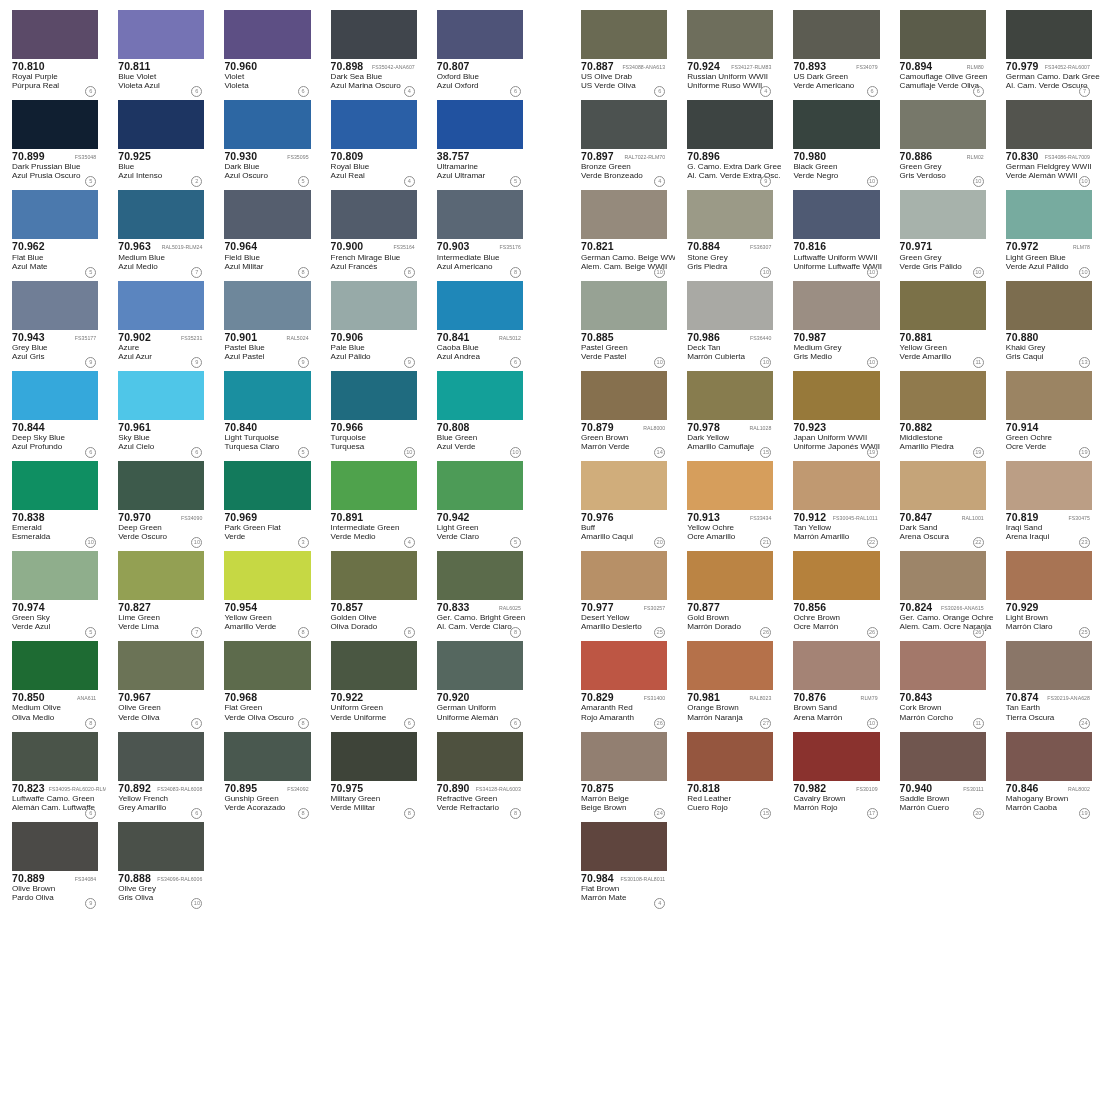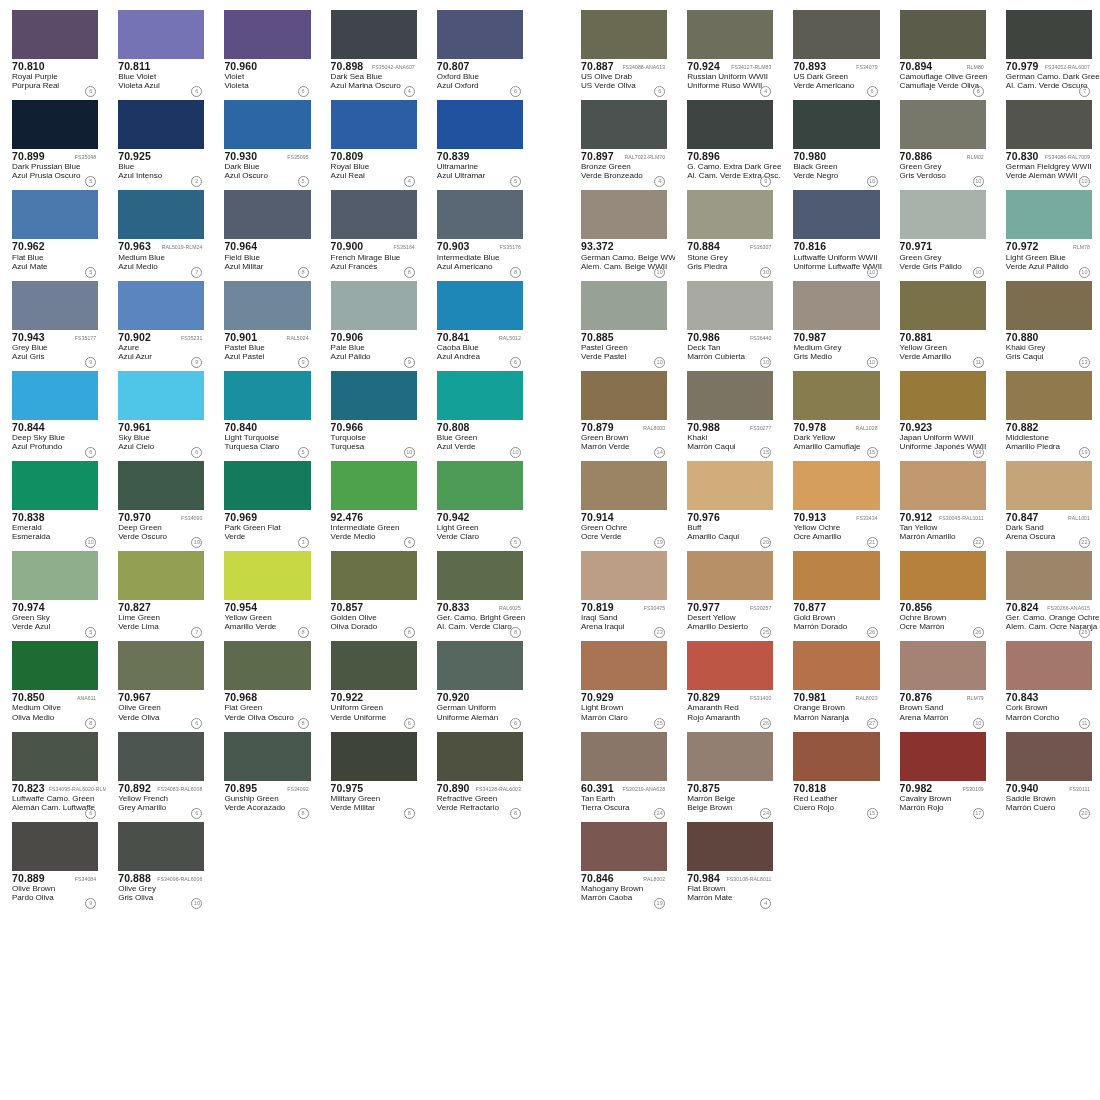--- a/index.html
+++ b/index.html
@@ -201,21 +201,21 @@
           </div>
           <div class="name-en">Royal Blue</div>
           <div class="name-es">Azul Real</div>
           <div class="badge">4</div>
         </div>
       </div>
       <div class="card">
         <div class="swatch" style="background: rgb(33, 82, 160);"></div>
         <div class="info">
           <div class="codeline">
-            <span class="code">70.839</span>
+            <span class="code">38.757</span>
             <span class="ref"></span>
           </div>
           <div class="name-en">Ultramarine</div>
           <div class="name-es">Azul Ultramar</div>
           <div class="badge">5</div>
         </div>
       </div>
       <div class="card">
         <div class="swatch" style="background: rgb(75, 121, 173);"></div>
         <div class="info">
@@ -429,21 +429,21 @@
           </div>
           <div class="name-en">Park Green Flat</div>
           <div class="name-es">Verde</div>
           <div class="badge">3</div>
         </div>
       </div>
       <div class="card">
         <div class="swatch" style="background: rgb(79, 162, 76);"></div>
         <div class="info">
           <div class="codeline">
-            <span class="code">92.476</span>
+            <span class="code">70.891</span>
             <span class="ref"></span>
           </div>
           <div class="name-en">Intermediate Green</div>
           <div class="name-es">Verde Medio</div>
           <div class="badge">4</div>
         </div>
       </div>
       <div class="card">
         <div class="swatch" style="background: rgb(77, 155, 87);"></div>
         <div class="info">
@@ -779,21 +779,21 @@
           </div>
           <div class="name-en">German Fieldgrey WWII</div>
           <div class="name-es">Verde Alemán WWII</div>
           <div class="badge">10</div>
         </div>
       </div>
       <div class="card">
         <div class="swatch" style="background: rgb(149, 138, 124);"></div>
         <div class="info">
           <div class="codeline">
-            <span class="code">93.372</span>
+            <span class="code">70.821</span>
             <span class="ref"></span>
           </div>
           <div class="name-en">German Camo. Beige WWII</div>
           <div class="name-es">Alem. Cam. Beige WWII</div>
           <div class="badge">10</div>
         </div>
       </div>
       <div class="card">
         <div class="swatch" style="background: rgb(155, 154, 135);"></div>
         <div class="info">
@@ -908,32 +908,20 @@
           <div class="codeline">
             <span class="code">70.879</span>
             <span class="ref">RAL8000</span>
           </div>
           <div class="name-en">Green Brown</div>
           <div class="name-es">Marrón Verde</div>
           <div class="badge">14</div>
         </div>
       </div>
       <div class="card">
-        <div class="swatch" style="background: rgb(123, 116, 98);"></div>
-        <div class="info">
-          <div class="codeline">
-            <span class="code">70.988</span>
-            <span class="ref">FS30277</span>
-          </div>
-          <div class="name-en">Khaki</div>
-          <div class="name-es">Marrón Caqui</div>
-          <div class="badge">15</div>
-        </div>
-      </div>
-      <div class="card">
         <div class="swatch" style="background: rgb(135, 124, 78);"></div>
         <div class="info">
           <div class="codeline">
             <span class="code">70.978</span>
             <span class="ref">RAL1028</span>
           </div>
           <div class="name-en">Dark Yellow</div>
           <div class="name-es">Amarillo Camuflaje</div>
           <div class="badge">15</div>
         </div>
@@ -1139,21 +1127,21 @@
           </div>
           <div class="name-en">Cork Brown</div>
           <div class="name-es">Marrón Corcho</div>
           <div class="badge">11</div>
         </div>
       </div>
       <div class="card">
         <div class="swatch" style="background: rgb(138, 118, 104);"></div>
         <div class="info">
           <div class="codeline">
-            <span class="code">60.391</span>
+            <span class="code">70.874</span>
             <span class="ref">FS30219-ANA628</span>
           </div>
           <div class="name-en">Tan Earth</div>
           <div class="name-es">Tierra Oscura</div>
           <div class="badge">24</div>
         </div>
       </div>
       <div class="card">
         <div class="swatch" style="background: rgb(146, 127, 113);"></div>
         <div class="info">

